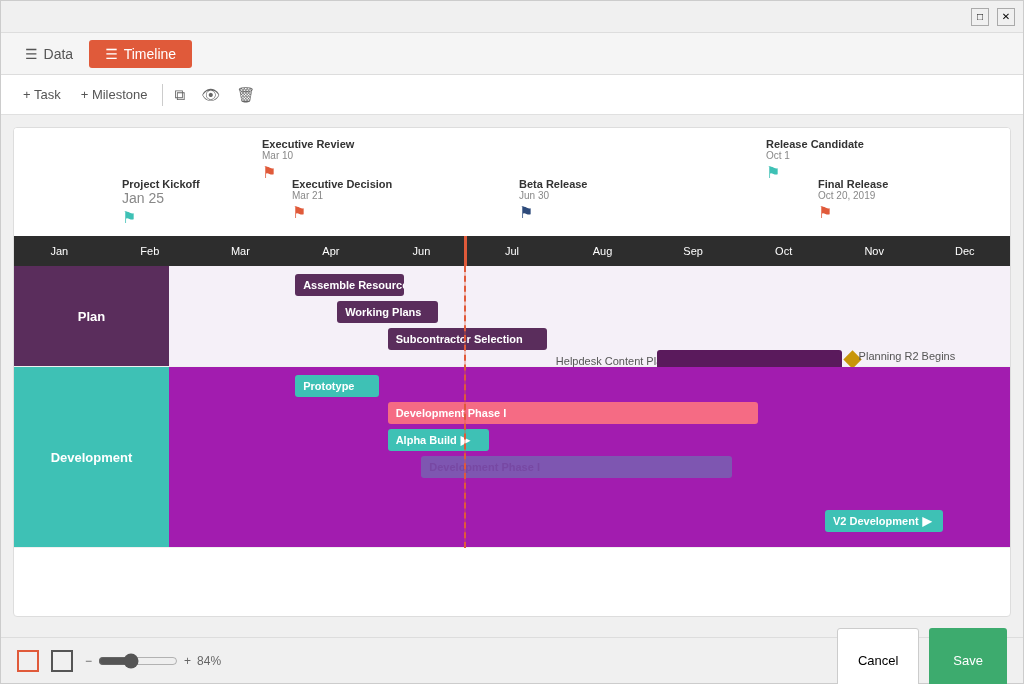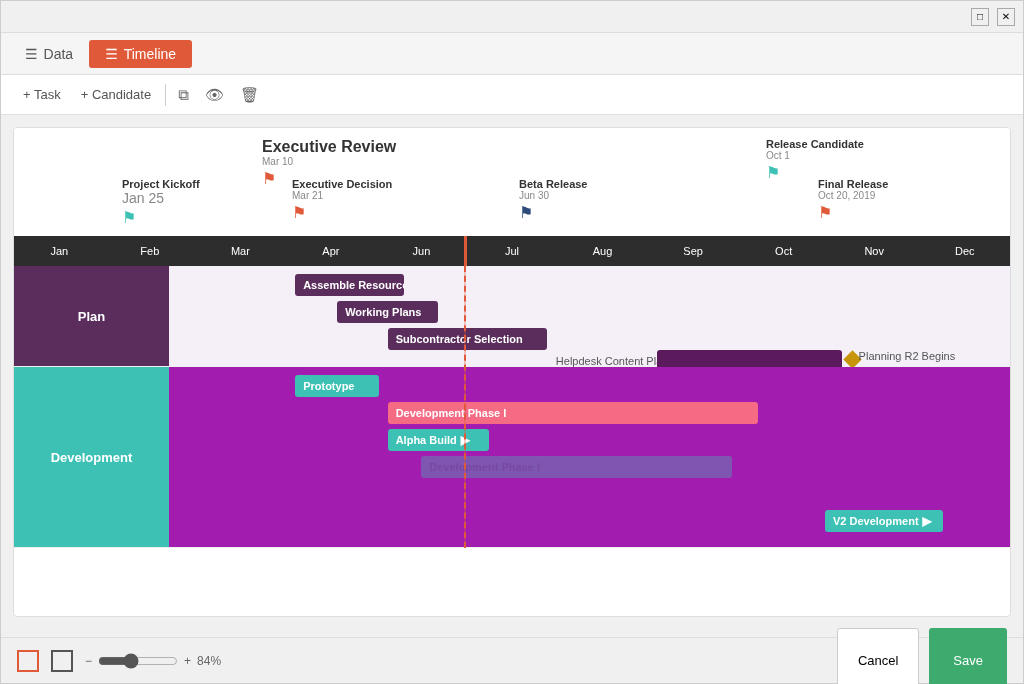--- a/index.html
+++ b/index.html
@@ -244,21 +244,21 @@
       <span>☰</span>
       <span>Timeline</span>
     </button>
   </div>
 
   <div class="toolbar">
     <button class="toolbar-btn">
       <span>+ Task</span>
     </button>
     <button class="toolbar-btn">
-      <span>+ Candidate</span>
+      <span>+ Milestone</span>
     </button>
     <div class="toolbar-sep"></div>
     <button class="toolbar-icon-btn">
       <span>⧉</span>
     </button>
     <button class="toolbar-icon-btn">
       <span>👁</span>
     </button>
     <button class="toolbar-icon-btn">
       <span>🗑</span>
@@ -270,21 +270,21 @@
 
       <div class="milestones-area" style="position:relative; background:white; height:108px;">
 
         <div style="position:absolute; left:108px; top:50px;">
           <div style="font-size:11px; font-weight:600; color:#333;">Project Kickoff</div>
           <div style="font-size:14px; color:#888;">Jan 25</div>
           <div style="color:#3ec1b5; font-size:16px; margin-top:2px;">⚑</div>
         </div>
 
         <div style="position:absolute; left:248px; top:10px;">
-          <div style="font-size:16px; font-weight:600; color:#333;">Executive Review</div>
+          <div style="font-size:11px; font-weight:600; color:#333;">Executive Review</div>
           <div style="font-size:10px; color:#888;">Mar 10</div>
           <div style="color:#e05a3a; font-size:16px; margin-top:2px;">⚑</div>
         </div>
 
         <div style="position:absolute; left:278px; top:50px;">
           <div style="font-size:11px; font-weight:600; color:#333;">Executive Decision</div>
           <div style="font-size:10px; color:#888;">Mar 21</div>
           <div style="color:#e05a3a; font-size:16px; margin-top:2px;">⚑</div>
         </div>
 

